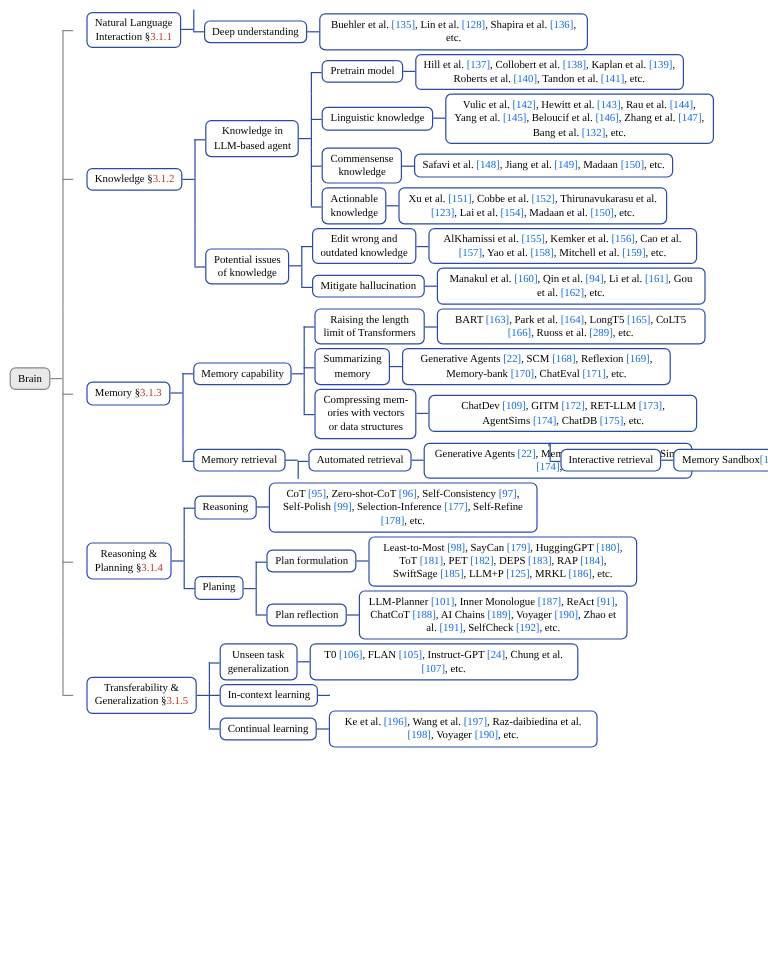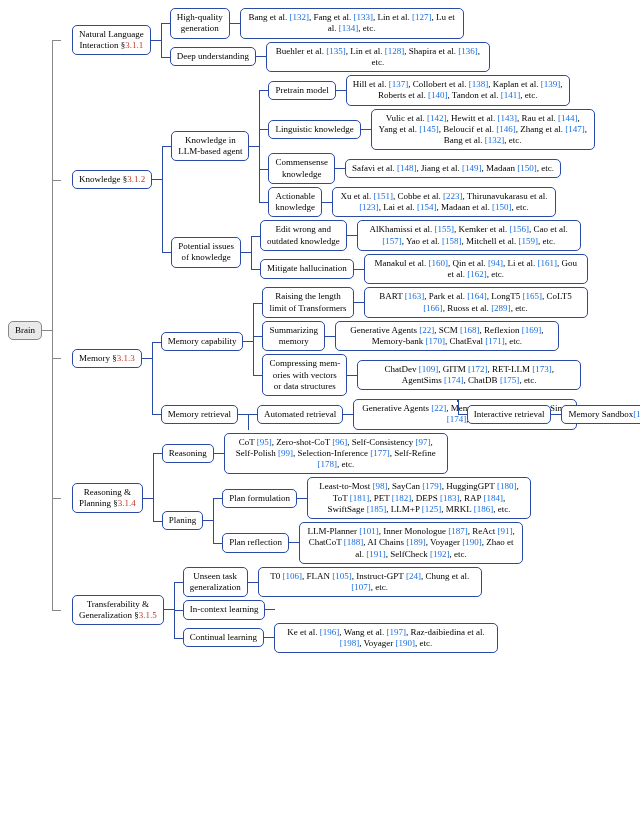--- a/index.html
+++ b/index.html
@@ -64,31 +64,20 @@
         <div class="row">
           <div style="position: relative; width: 9px; align-self: stretch; flex-shrink: 0;">
             <div style="position: absolute; left: 0px; width: 1px; background: rgb(136, 136, 136); top: 50%; bottom: 0px;"></div>
             <div style="position: absolute; left: 0px; top: 50%; width: 9px; height: 1px; background: rgb(136, 136, 136);"></div>
           </div>
           <div class="row">
             <div class="node cat">Natural Language<br>Interaction §<span class="sect">3.1.1</span></div>
             <div class="hseg" style="width: 10px;"></div>
             <div class="row">
               <div style="display: flex; flex-direction: column; align-items: stretch;">
-                <div class="row">
-                  <div style="position: relative; width: 9px; align-self: stretch; flex-shrink: 0;">
-                    <div style="position: absolute; left: 0px; width: 1px; background: rgb(42, 74, 166); top: 50%; bottom: 0px;"></div>
-                    <div style="position: absolute; left: 0px; top: 50%; width: 9px; height: 1px; background: rgb(42, 74, 166);"></div>
-                  </div>
-                  <div class="row">
-                    <div class="node mid">High-quality<br>generation</div>
-                    <div class="hseg" style="width: 10px;"></div>
-                    <div class="node leaf">Bang et al. <span class="cite">[132]</span>, Fang et al. <span class="cite">[133]</span>, Lin et al. <span class="cite">[127]</span>, Lu et al. <span class="cite">[134]</span>, etc.</div>
-                  </div>
-                </div>
                 <div style="height: 3px; border-left: 1px solid rgb(42, 74, 166); margin-left: 0px;"></div>
                 <div class="row">
                   <div style="position: relative; width: 9px; align-self: stretch; flex-shrink: 0;">
                     <div style="position: absolute; left: 0px; width: 1px; background: rgb(42, 74, 166); top: 0px; height: 50%;"></div>
                     <div style="position: absolute; left: 0px; top: 50%; width: 9px; height: 1px; background: rgb(42, 74, 166);"></div>
                   </div>
                   <div class="row">
                     <div class="node mid">Deep understanding</div>
                     <div class="hseg" style="width: 10px;"></div>
                     <div class="node leaf">Buehler et al. <span class="cite">[135]</span>, Lin et al. <span class="cite">[128]</span>, Shapira et al. <span class="cite">[136]</span>, etc.</div>
@@ -156,21 +145,21 @@
                         </div>
                         <div style="height: 3px; border-left: 1px solid rgb(42, 74, 166); margin-left: 0px;"></div>
                         <div class="row">
                           <div style="position: relative; width: 9px; align-self: stretch; flex-shrink: 0;">
                             <div style="position: absolute; left: 0px; width: 1px; background: rgb(42, 74, 166); top: 0px; height: 50%;"></div>
                             <div style="position: absolute; left: 0px; top: 50%; width: 9px; height: 1px; background: rgb(42, 74, 166);"></div>
                           </div>
                           <div class="row">
                             <div class="node mid">Actionable<br>knowledge</div>
                             <div class="hseg" style="width: 10px;"></div>
-                            <div class="node leaf">Xu et al. <span class="cite">[151]</span>, Cobbe et al. <span class="cite">[223]</span>, Thirunavukarasu et al. <span class="cite">[123]</span>, Lai et al. <span class="cite">[154]</span>, Madaan et al. <span class="cite">[150]</span>, etc.</div>
+                            <div class="node leaf">Xu et al. <span class="cite">[151]</span>, Cobbe et al. <span class="cite">[152]</span>, Thirunavukarasu et al. <span class="cite">[123]</span>, Lai et al. <span class="cite">[154]</span>, Madaan et al. <span class="cite">[150]</span>, etc.</div>
                           </div>
                         </div>
                       </div>
                     </div>
                   </div>
                 </div>
                 <div style="height: 3px; border-left: 1px solid rgb(42, 74, 166); margin-left: 0px;"></div>
                 <div class="row">
                   <div style="position: relative; width: 9px; align-self: stretch; flex-shrink: 0;">
                     <div style="position: absolute; left: 0px; width: 1px; background: rgb(42, 74, 166); top: 0px; height: 50%;"></div>

